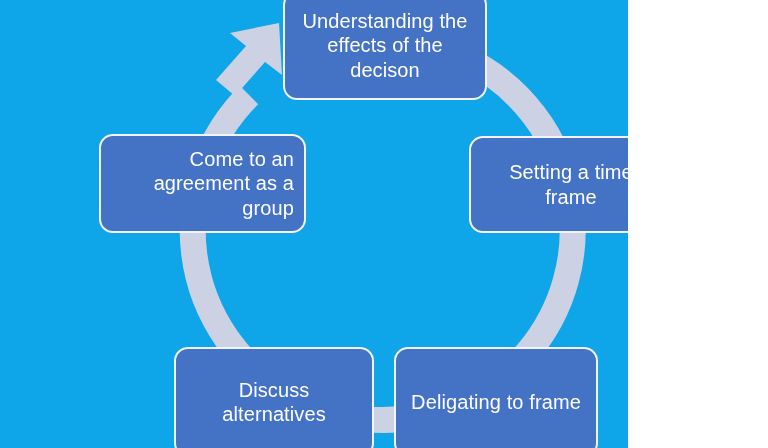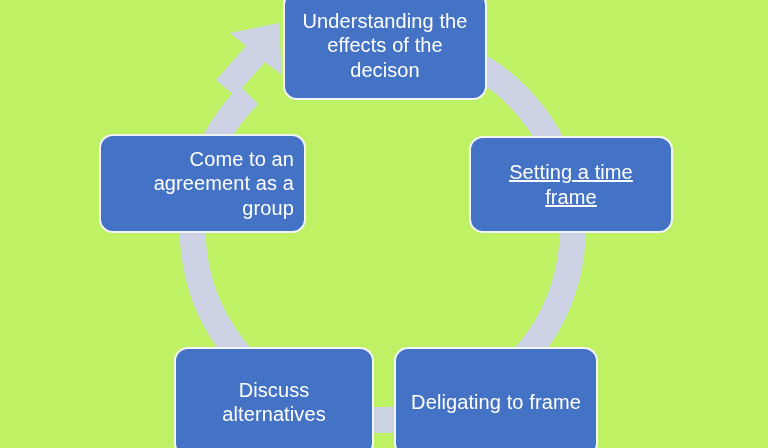--- a/index.html
+++ b/index.html
@@ -7,23 +7,23 @@
     padding: 0;
   }
   body {
     width: 768px;
     height: 448px;
     overflow: hidden;
     font-family: "Liberation Sans", sans-serif;
   }
   #canvas {
     position: relative;
-    width: 768px;
+    width: 628px;
     height: 448px;
-    background: #bef264;
+    background: #0ea5e9;
     overflow: hidden;
   }
   #ring-layer {
     position: absolute;
     left: 0;
     top: 0;
     width: 768px;
     height: 448px;
   }
   .node {
@@ -54,21 +54,20 @@
     width: 204px;
     height: 109px;
     border-top-left-radius: 14px;
     border-top-right-radius: 14px;
   }
   #node-timeframe {
     left: 469px;
     top: 136px;
     width: 204px;
     height: 97px;
-    text-decoration: underline;
   }
   #node-delegating {
     left: 394px;
     top: 347px;
     width: 204px;
     height: 110px;
   }
   #node-discuss {
     left: 174px;
     top: 347px;

